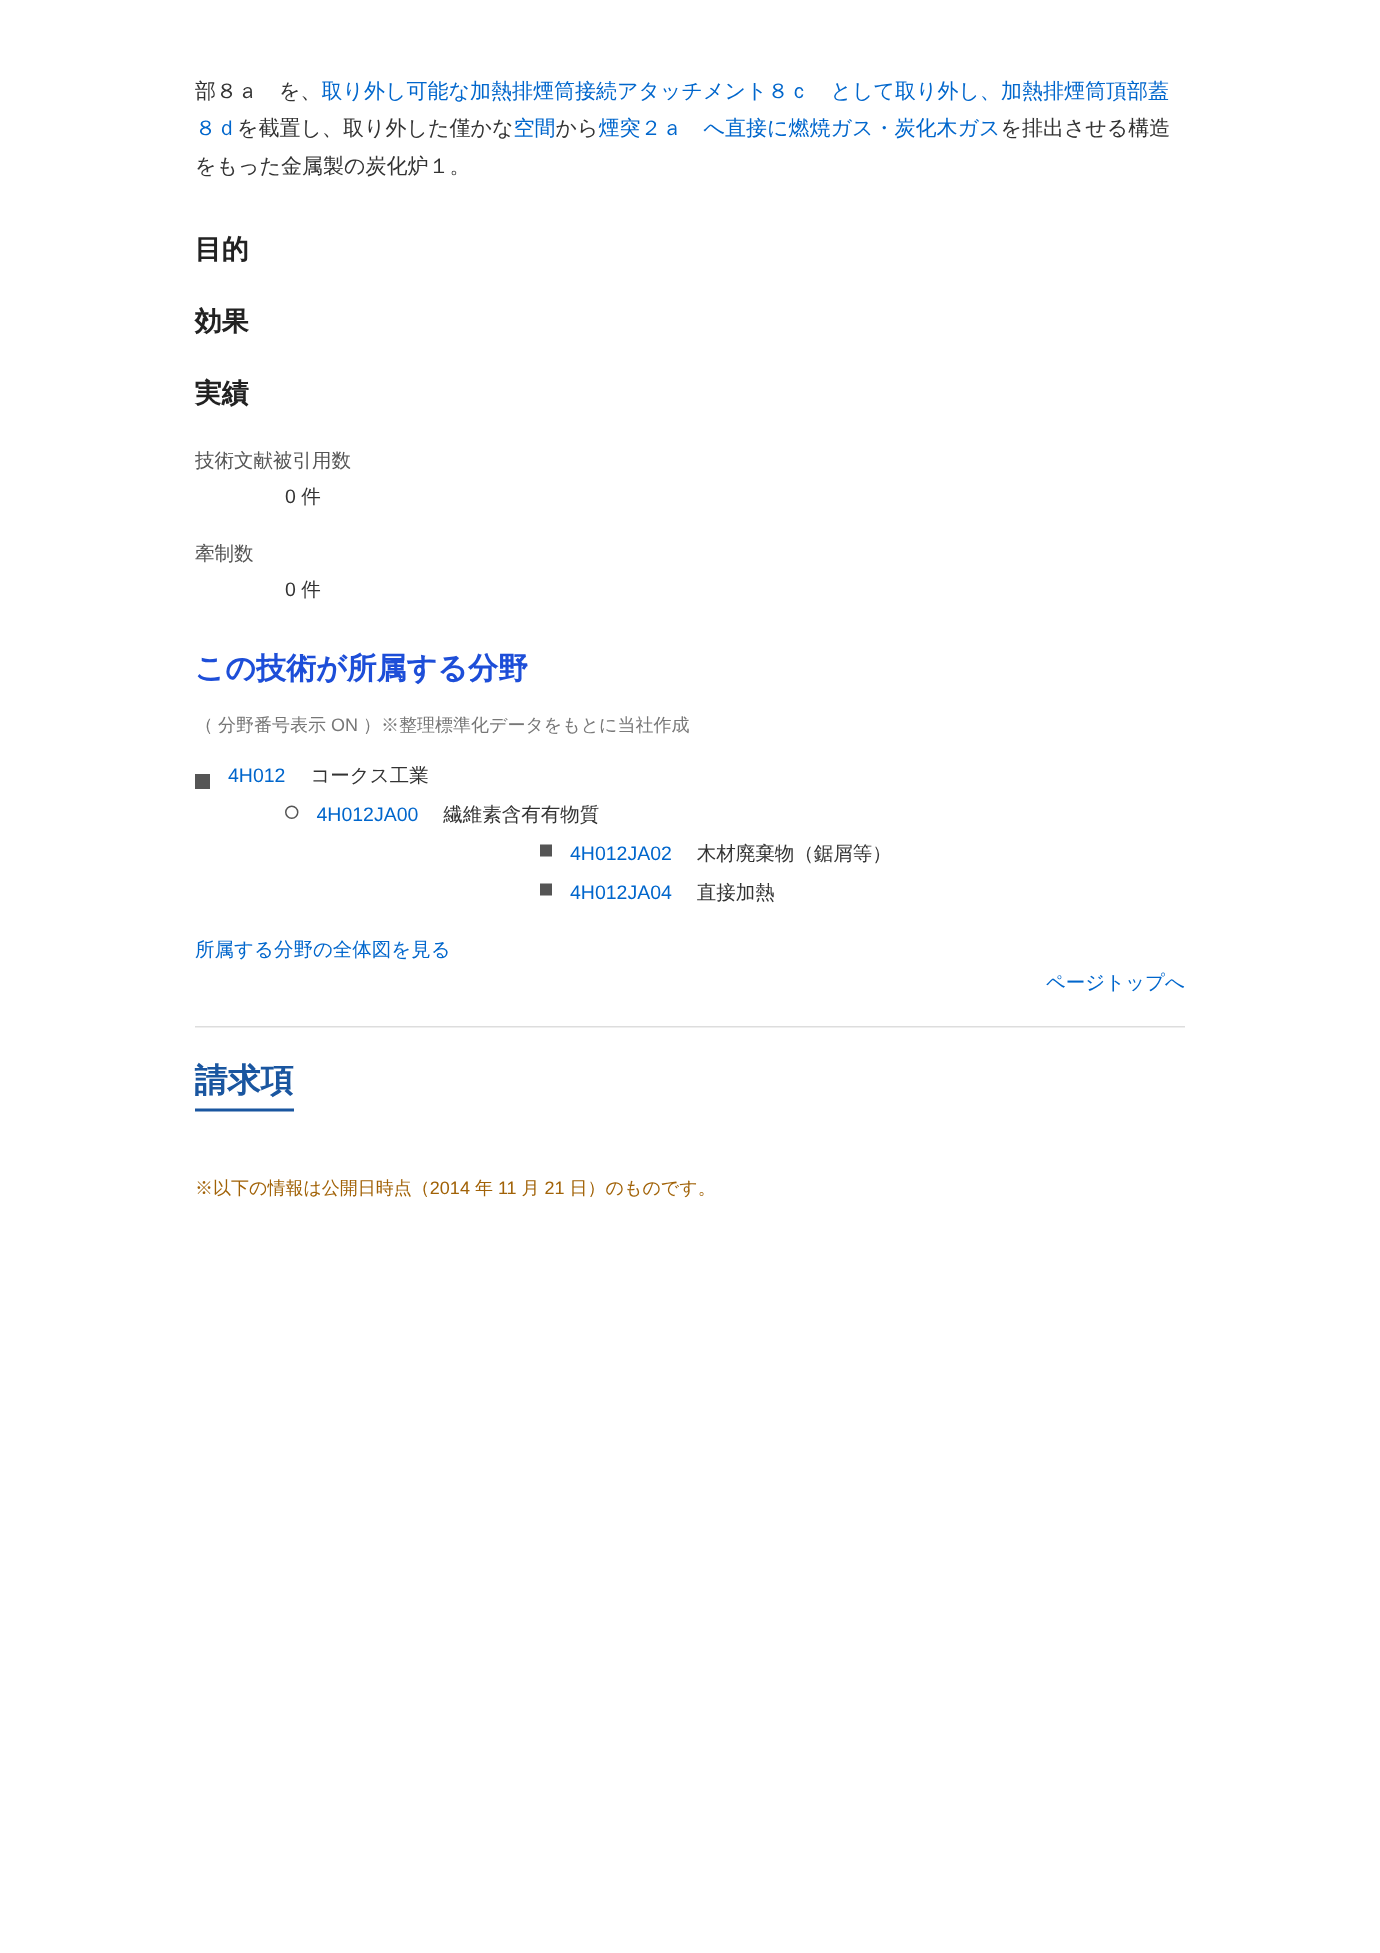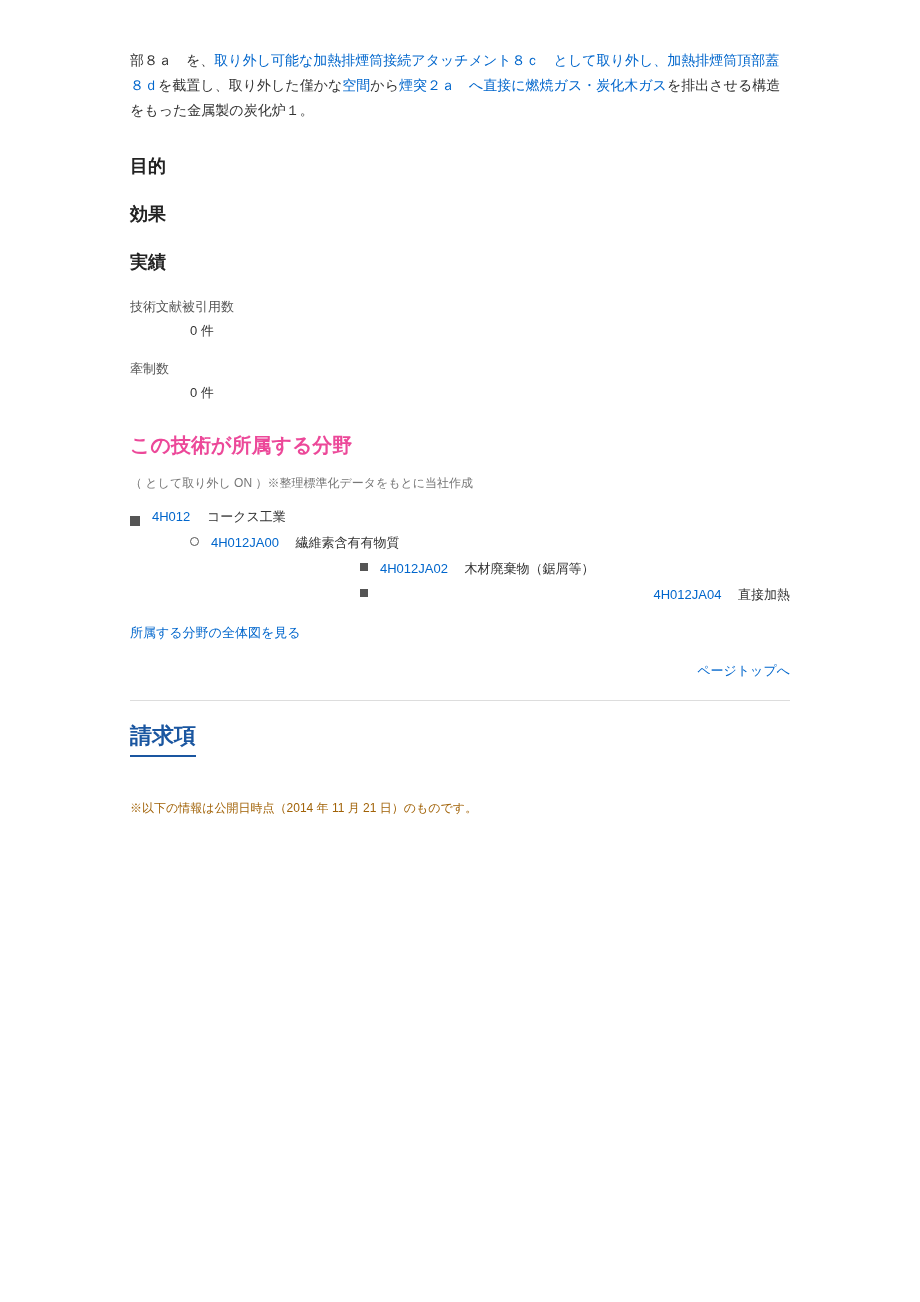--- a/index.html
+++ b/index.html
@@ -53,21 +53,21 @@
     .count-value {
       font-size: 13px;
       color: #333;
       margin-left: 60px;
       margin-bottom: 10px;
     }
 
     .large-section-heading {
       font-size: 20px;
       font-weight: bold;
-      color: #ec4899;
+      color: #1d4ed8;
       margin-top: 30px;
       margin-bottom: 16px;
     }
 
     .field-note {
       font-size: 12px;
       color: #777;
       margin-bottom: 16px;
     }
 
@@ -93,21 +93,21 @@
     .field-name {
       color: #333;
       font-size: 13px;
     }
 
     .view-all-link {
       color: #0066cc;
       font-size: 13px;
       text-decoration: none;
       display: block;
-      margin-bottom: 20px;
+      margin-bottom: 4px;
     }
 
     .page-top-link {
       color: #0066cc;
       font-size: 13px;
       text-decoration: none;
       display: block;
       text-align: right;
       margin-bottom: 20px;
     }
@@ -150,21 +150,21 @@
   <h2 class="section-heading">実績</h2>
 
   <div class="subsection-label">技術文献被引用数</div>
   <div class="count-value">0 件</div>
 
   <div class="subsection-label">牽制数</div>
   <div class="count-value">0 件</div>
 
   <h2 class="large-section-heading">この技術が所属する分野</h2>
 
-  <p class="field-note">（ として取り外し ON ）※整理標準化データをもとに当社作成</p>
+  <p class="field-note">（ 分野番号表示 ON ）※整理標準化データをもとに当社作成</p>
 
   <ul class="field-list">
 
     <li style="margin-left: 0px; align-items: flex-end;">
       <span style="display:inline-block; width:10px; height:10px; background:#555; margin-right:12px; margin-top:3px; flex-shrink:0;"></span>
       <span>
         <a class="link-blue field-code" href="#">4H012</a>
         <span class="field-name">　コークス工業</span>
       </span>
     </li>
@@ -179,21 +179,21 @@
 
 
     <li style="margin-left: 230px;">
       <span style="display:inline-block; width:8px; height:8px; background:#555; margin-right:12px; margin-top:3px; flex-shrink:0;"></span>
       <span>
         <a class="link-blue field-code" href="#">4H012JA02</a>
         <span class="field-name">　木材廃棄物（鋸屑等）</span>
       </span>
     </li>
 
-    <li style="margin-left: 230px; justify-content: space-between;">
+    <li style="margin-left: 230px;">
       <span style="display:inline-block; width:8px; height:8px; background:#555; margin-right:12px; margin-top:3px; flex-shrink:0;"></span>
       <span>
         <a class="link-blue field-code" href="#">4H012JA04</a>
         <span class="field-name">　直接加熱</span>
       </span>
     </li>
 
   </ul>
 
   <a class="view-all-link" href="#">所属する分野の全体図を見る</a>

